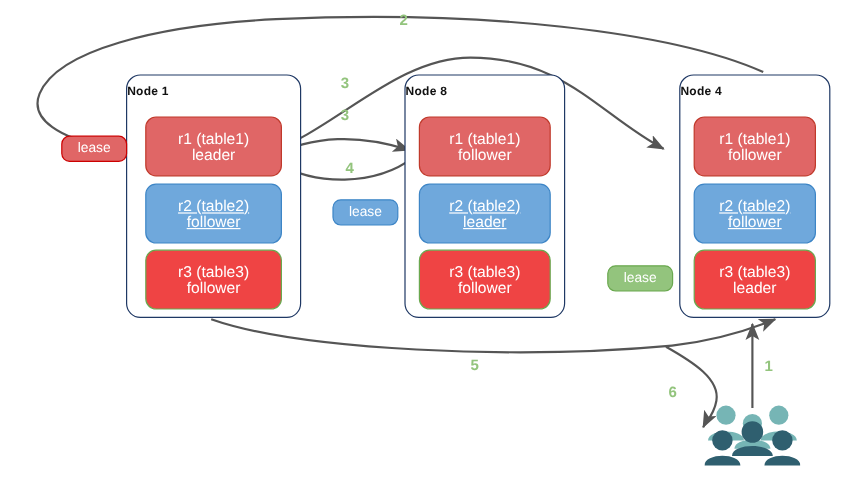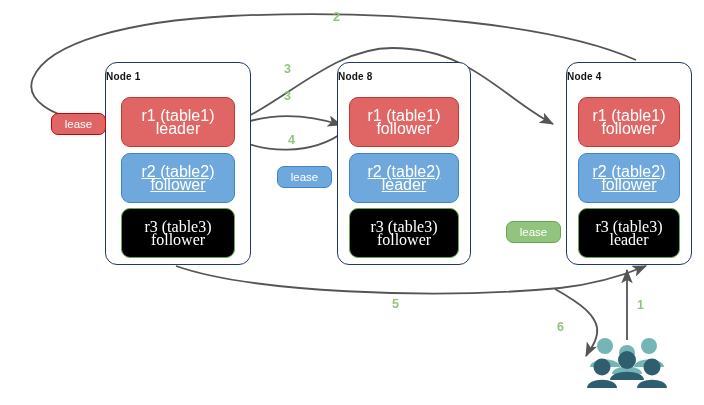--- a/index.html
+++ b/index.html
@@ -10,26 +10,26 @@
     position:absolute;box-sizing:border-box;
     border:1.6px solid #1f3864;border-radius:12px;background:#ffffff;
   }
   .node-title{
     position:absolute;width:100%;text-align:left;top:8px;left:0;
     font-size:10px;font-weight:bold;color:#111111;letter-spacing:.2px;
   }
   .replica{
     position:absolute;box-sizing:border-box;border-radius:9px;
     display:flex;flex-direction:column;align-items:center;justify-content:center;
-    color:#ffffff;font-size:16px;line-height:13.5px;text-align:center;
+    color:#ffffff;font-size:13px;line-height:13.5px;text-align:center;
   }
   .replica .l1,.replica .l2{display:block;}
   .rep-red{background:#e06666;border:1.5px solid #c0392b;}
   .rep-blue{background:#6fa8dc;border:1.5px solid #3d85c6;text-decoration:underline;}
-  .rep-green{background:#000000;border:1.5px solid #6aa84f;font-family:Liberation Serif, serif;}
+  .rep-green{background:#ef4444;border:1.5px solid #6aa84f;}
   .lease{
     position:absolute;box-sizing:border-box;border-radius:7px;
     display:flex;align-items:center;justify-content:center;
     color:#ffffff;font-size:11.5px;
   }
   .lease-red{background:#e06666;border:1.5px solid #cc0000;}
   .lease-blue{background:#6fa8dc;border:1.5px solid #3d85c6;}
   .lease-green{background:#93c47d;border:1.5px solid #6aa84f;}
   .step{
     position:absolute;color:#93c47d;font-size:12.5px;font-weight:bold;

